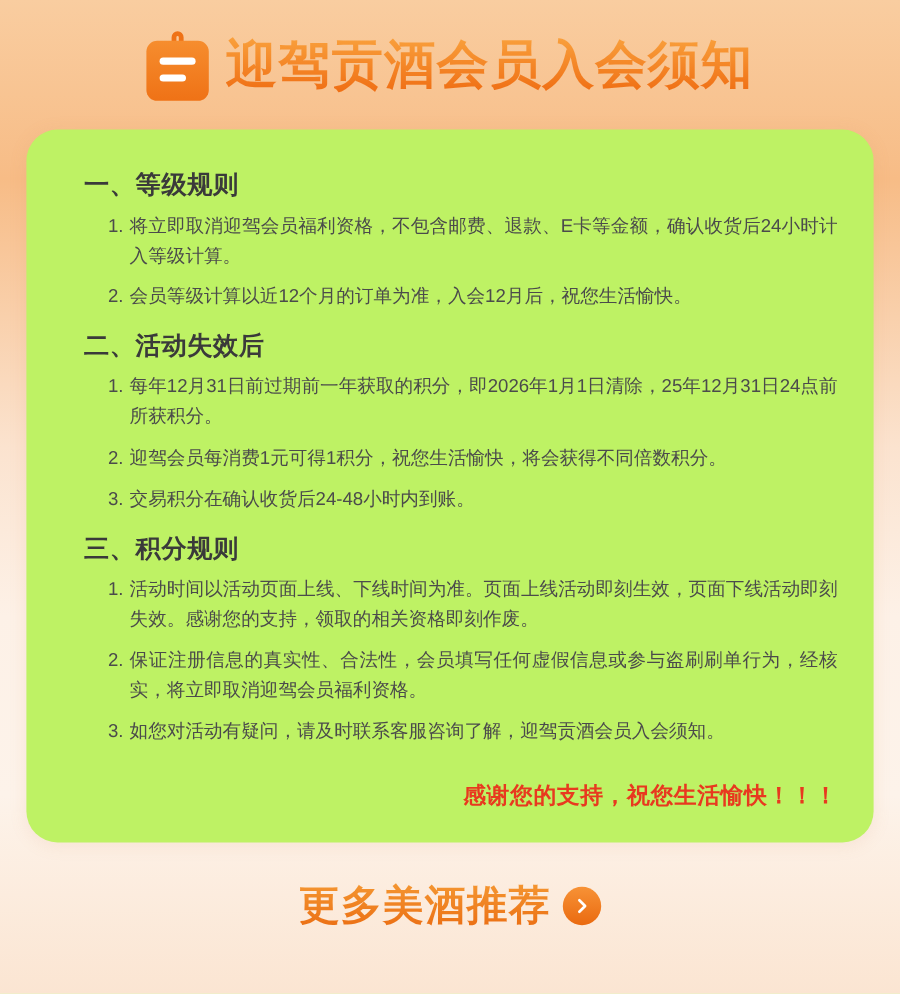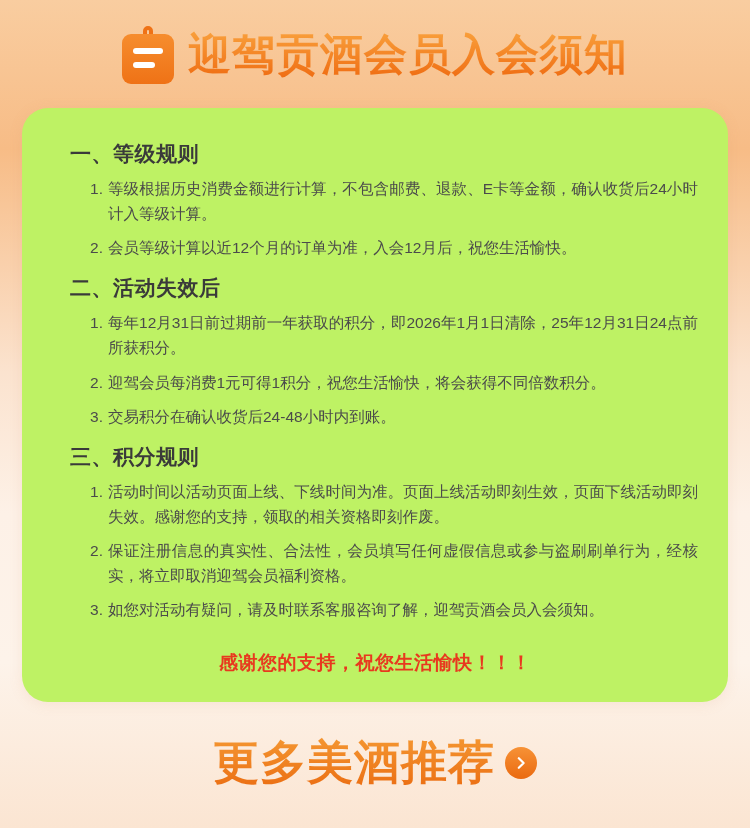--- a/index.html
+++ b/index.html
@@ -123,38 +123,38 @@
     counter-increment: item;
     content: counter(item) ".";
     position: absolute;
     left: 38px;
     top: 0;
     font-size: 15.5px;
     color: #4b4b4b;
   }
 
   .thanks {
-    text-align: center;
+    text-align: right;
     color: #e8391f;
     font-weight: bold;
     font-size: 19px;
     margin-top: 28px;
     letter-spacing: 0.5px;
   }
 
   
   .footer {
     display: flex;
     align-items: center;
     justify-content: center;
     gap: 10px;
     margin-top: 30px;
   }
   .footer-text {
-    font-size: 46px;
+    font-size: 34px;
     font-weight: bold;
     color: #ef7518;
     letter-spacing: 1px;
     background: linear-gradient(180deg, #f59a34 0%, #ea6a10 100%);
     -webkit-background-clip: text;
     background-clip: text;
     text-decoration: underline;
     -webkit-text-fill-color: transparent;
   }
   .arrow-circle {
@@ -182,21 +182,21 @@
       <span class="line2"></span>
     </span>
     <div class="title">迎驾贡酒会员入会须知</div>
   </div>
 
   <div class="card">
 
     <div class="section">
       <div class="section-title">一、等级规则</div>
       <ol class="items">
-        <li>等级根据历史消费金额进行计算，不包含邮费、退款、E卡等金额，确认收货后24小时计入等级计算。</li>
+        <li>将立即取消迎驾会员福利资格，不包含邮费、退款、E卡等金额，确认收货后24小时计入等级计算。</li>
         <li>会员等级计算以近12个月的订单为准，入会12月后，祝您生活愉快。</li>
       </ol>
     </div>
 
     <div class="section">
       <div class="section-title">二、活动失效后</div>
       <ol class="items">
         <li>每年12月31日前过期前一年获取的积分，即2026年1月1日清除，25年12月31日24点前所获积分。</li>
         <li>迎驾会员每消费1元可得1积分，祝您生活愉快，将会获得不同倍数积分。</li>
         <li>交易积分在确认收货后24-48小时内到账。</li>

